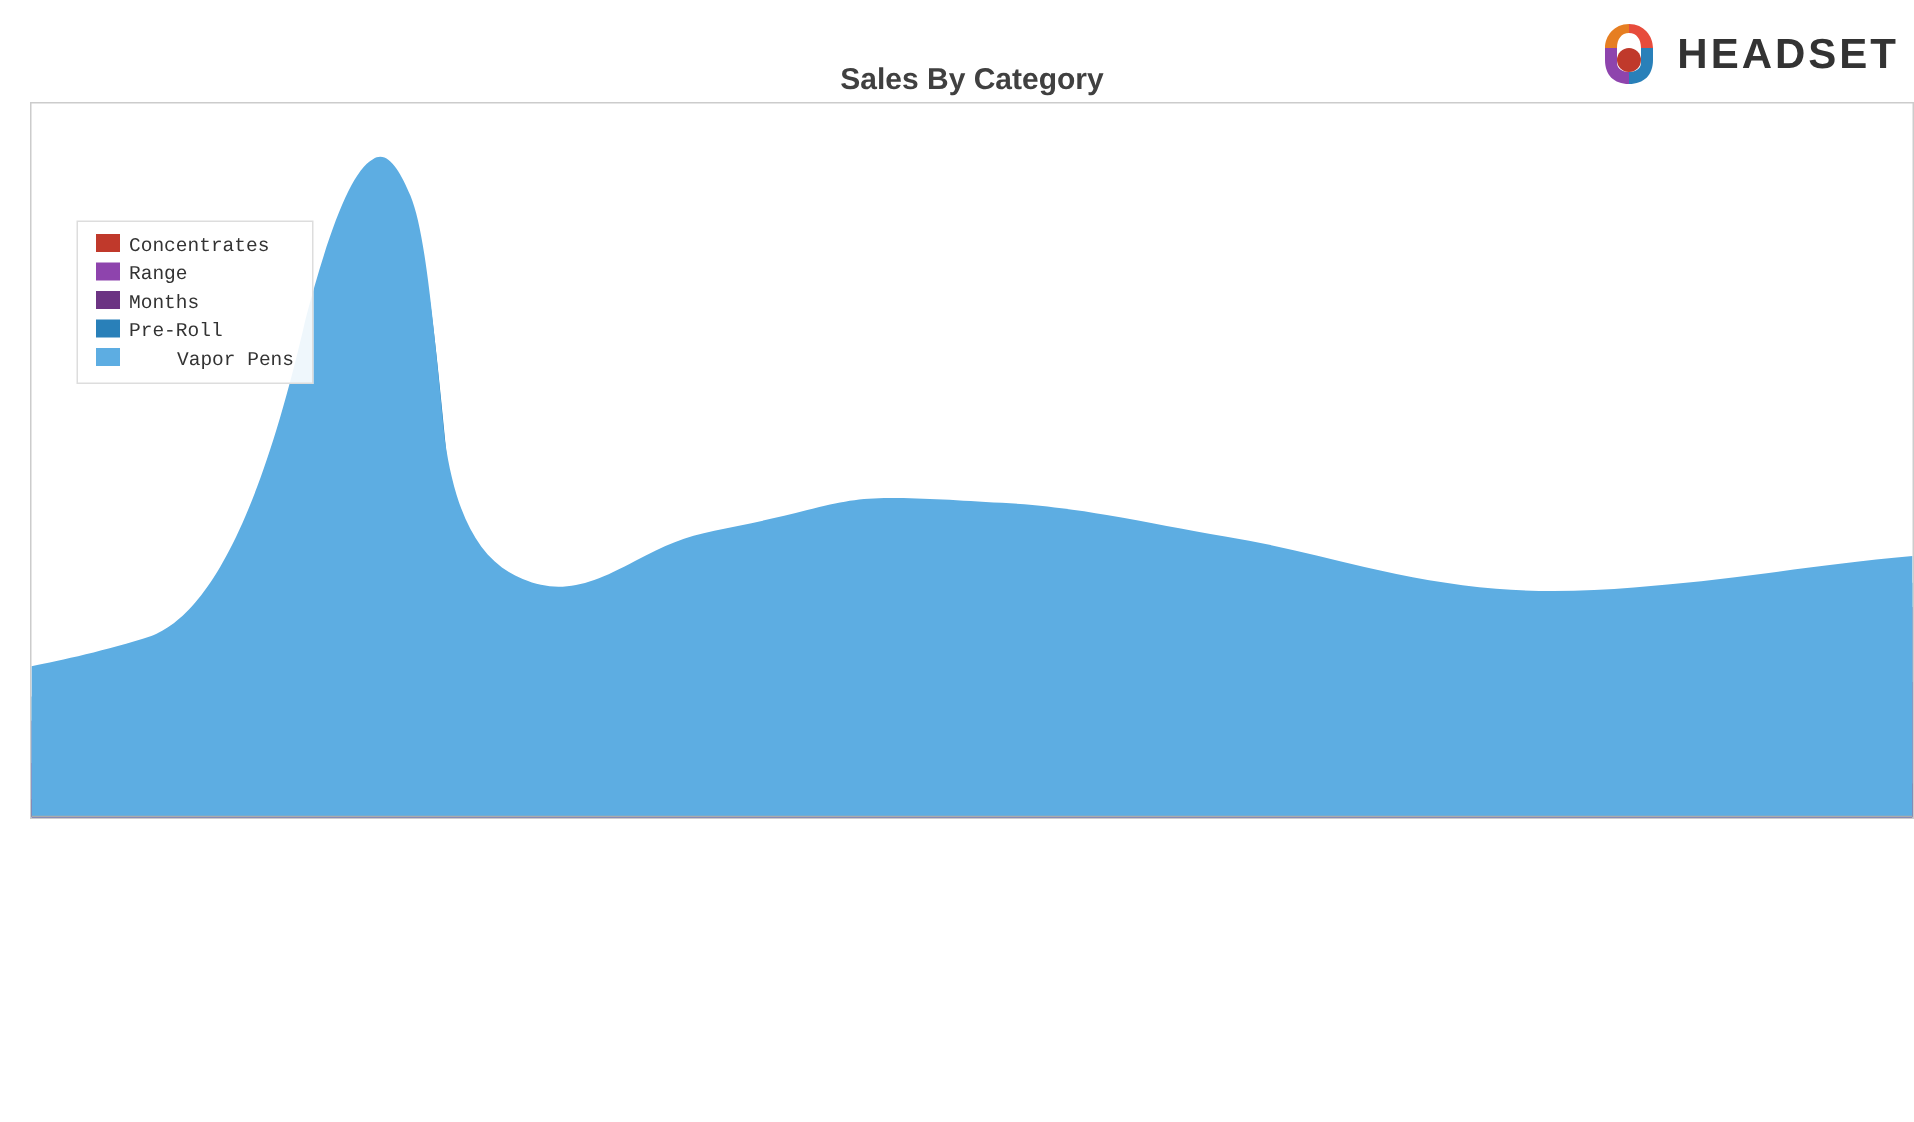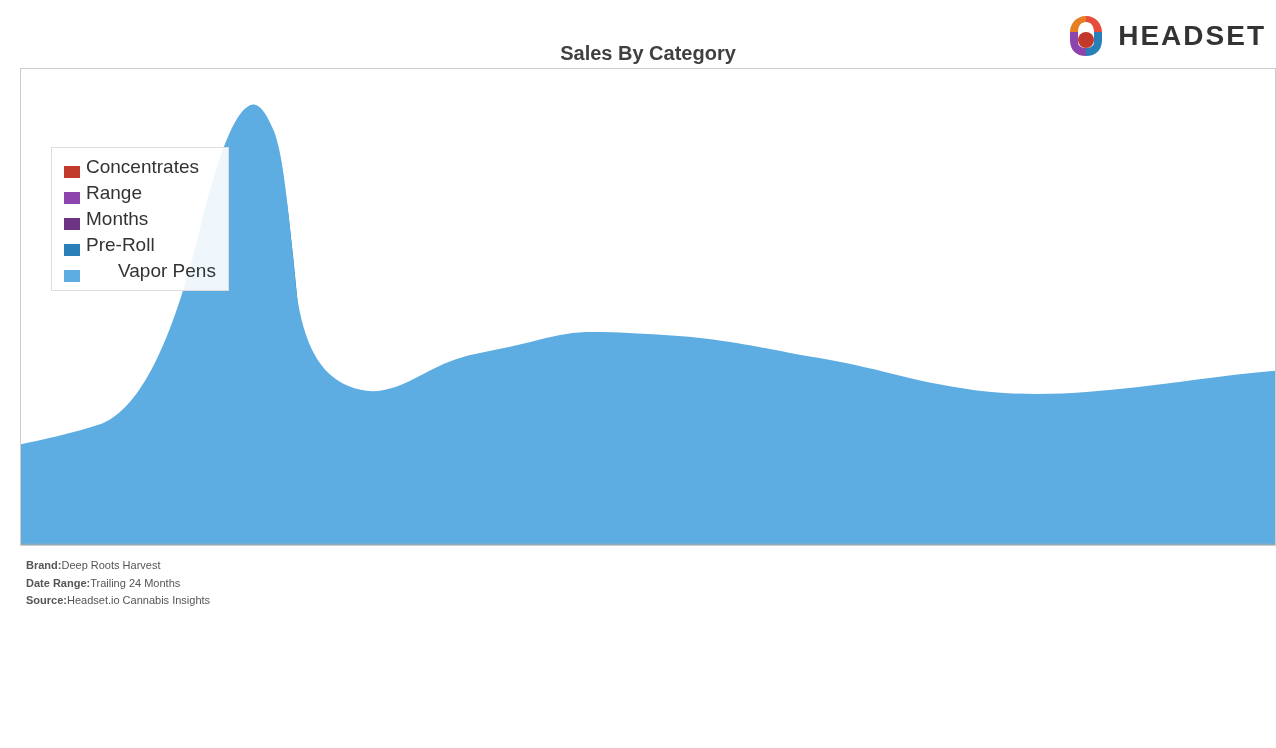--- a/index.html
+++ b/index.html
@@ -63,25 +63,26 @@
       position: absolute;
       top: 78px;
       left: 30px;
       background: rgba(255,255,255,0.9);
       border: 1px solid #ddd;
       padding: 8px 12px;
       z-index: 10;
     }
     .legend-item {
       display: flex;
-      align-items: flex-end;
+      align-items: flex-start;
       gap: 6px;
       margin-bottom: 4px;
-      font-size: 19px;
+      font-size: 13px;
       color: #333;
+      font-family: Liberation Mono, monospace;
     }
     .legend-item:last-child { margin-bottom: 0; gap: 38px; }
     .legend-color {
       width: 16px;
       height: 12px;
       flex-shrink: 0;
     }
     
     .footer-info {
       position: absolute;
@@ -168,25 +169,14 @@
       <text x="300" y="608" font-size="13" fill="#555" font-family="Arial">2023-07</text>
       <text x="450" y="608" font-size="13" fill="#555" font-family="Arial">2023-10</text>
       <text x="600" y="608" font-size="13" fill="#555" font-family="Arial">2024-01</text>
       <text x="750" y="608" font-size="13" fill="#555" font-family="Arial">2024-04</text>
       <text x="900" y="608" font-size="13" fill="#555" font-family="Arial">2024-07</text>
       <text x="1050" y="608" font-size="13" fill="#555" font-family="Arial">2024-10</text>
       <text x="1200" y="608" font-size="13" fill="#555" font-family="Arial">2025-01</text>
     </svg>
   </div>
 
-  <div class="footer-info">
-    <div>
-      <span class="label">Brand:</span><span>Deep Roots Harvest</span>
-    </div>
-    <div>
-      <span class="label">Date Range:</span><span>Trailing 24 Months</span>
-    </div>
-    <div>
-      <span class="label">Source:</span><span>Headset.io Cannabis Insights</span>
-    </div>
-  </div>
 
 </div>
 
 </body></html>

